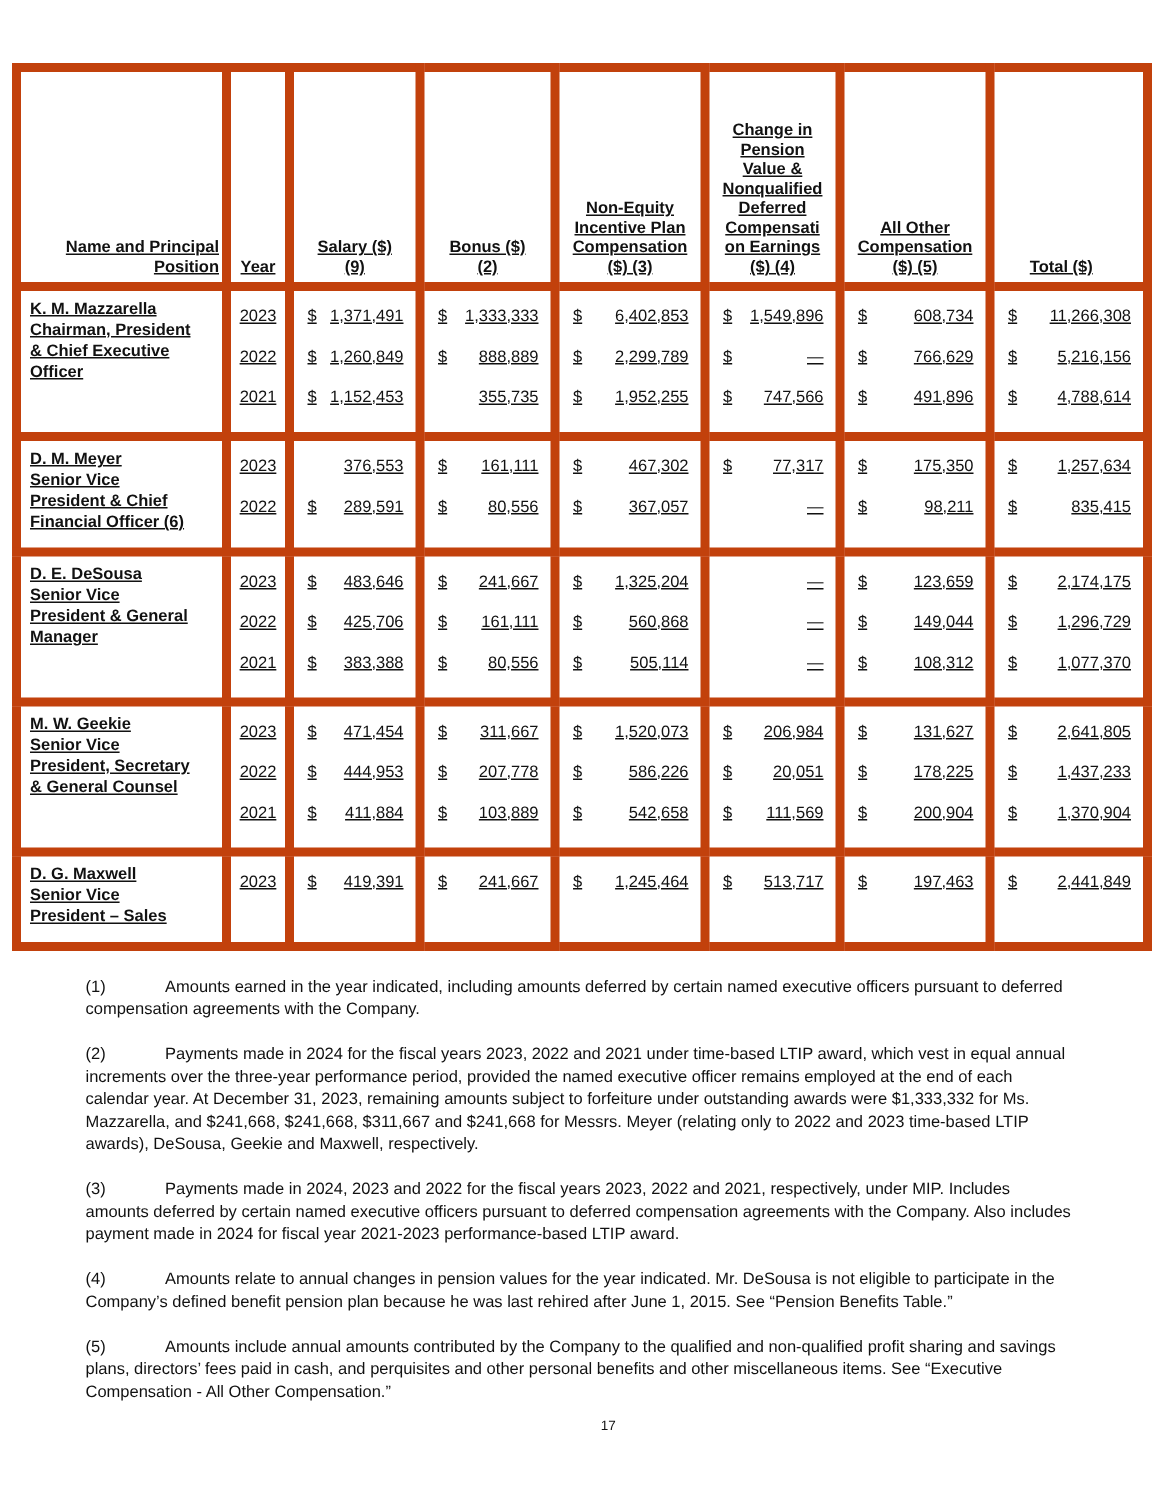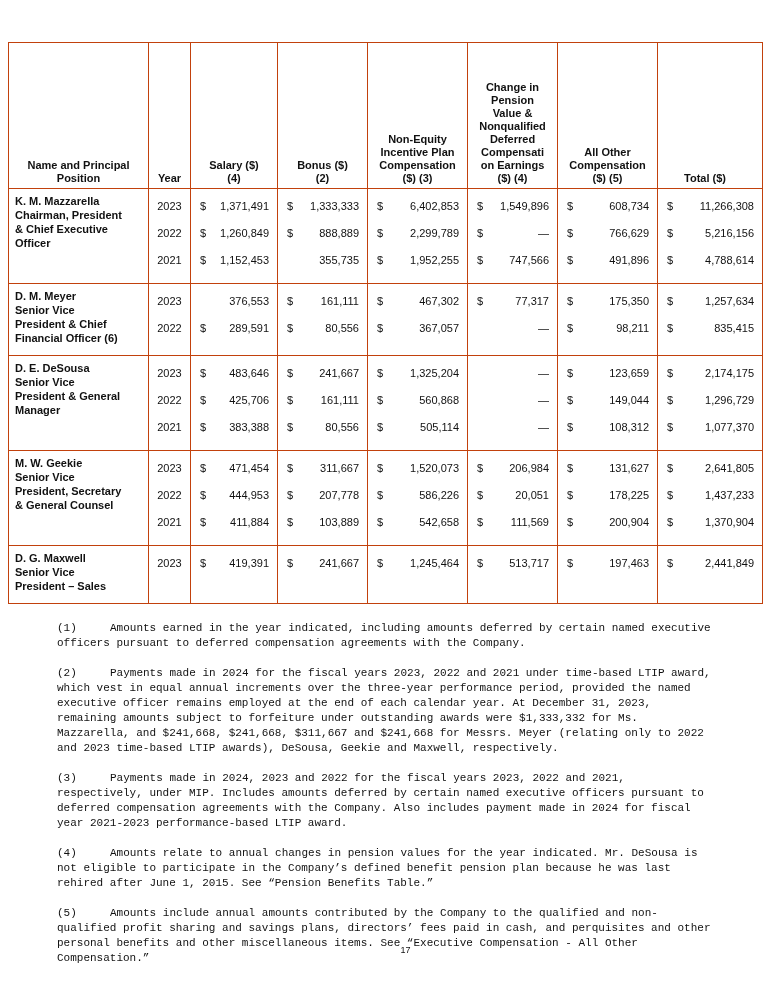--- a/index.html
+++ b/index.html
@@ -13,35 +13,36 @@
   .page { width: 768px; height: 993px; padding-top: 42px; }
 
   table.comp {
     border-collapse: collapse;
     table-layout: fixed;
     margin-left: 8px;
     width: 754px;
     border: 1px solid #000;
   }
   table.comp th, table.comp td {
-    border: 1px solid #c2410c;
+    border: 6px solid #c2410c;
     vertical-align: top;
     font-size: 11px;
+    text-decoration: underline;
   }
   table.comp thead th {
     height: 146px;
     vertical-align: bottom;
     text-align: center;
     font-weight: bold;
     white-space: pre-line;
     padding: 2px 2px 3px 2px;
     line-height: 13px;
   }
   table.comp thead th.h-total { text-align: center; padding-right: 12px; }
-  table.comp thead th.h-name { text-align: center; }
+  table.comp thead th.h-name { text-align: right; }
 
   td.name-cell {
     font-weight: bold;
     white-space: pre-line;
     line-height: 14px;
     padding: 5px 4px 10px 6px;
   }
   td.year-cell, td.money-cell { padding: 3px 0 10px 0; }
   .line {
     height: 27px;
@@ -51,21 +52,21 @@
   .year-line { justify-content: center; }
   .money-line { justify-content: space-between; padding: 0 8px 0 9px; }
   .money-line .dollar { text-align: left; }
   .money-line .amount { text-align: right; }
 
   .footnotes {
     margin: 17px 52px 0 57px;
     font-size: 11px;
     line-height: 15px;
   }
-  .footnote { margin-bottom: 15px; font-family: Liberation Mono, monospace; }
+  .footnote { margin-bottom: 15px; }
   .fn-num { display: inline-block; width: 53px; }
 
   .page-number {
     position: absolute;
     bottom: 38px;
     left: 12px; right: 0;
     text-align: center;
     font-size: 9px;
     padding-left: 31px;
   }
@@ -85,21 +86,21 @@
         <col style="width:90px">
         <col style="width:100px">
         <col style="width:105px">
     </colgroup>
     <thead>
       <tr>
         <th class="h-name">Name and Principal
 Position</th>
         <th>Year</th>
         <th>Salary ($)
-(4)</th>
+(9)</th>
         <th>Bonus ($)
 (2)</th>
         <th>Non-Equity
 Incentive Plan
 Compensation
 ($) (3)</th>
         <th>Change in
 Pension
 Value &amp;
 Nonqualified

